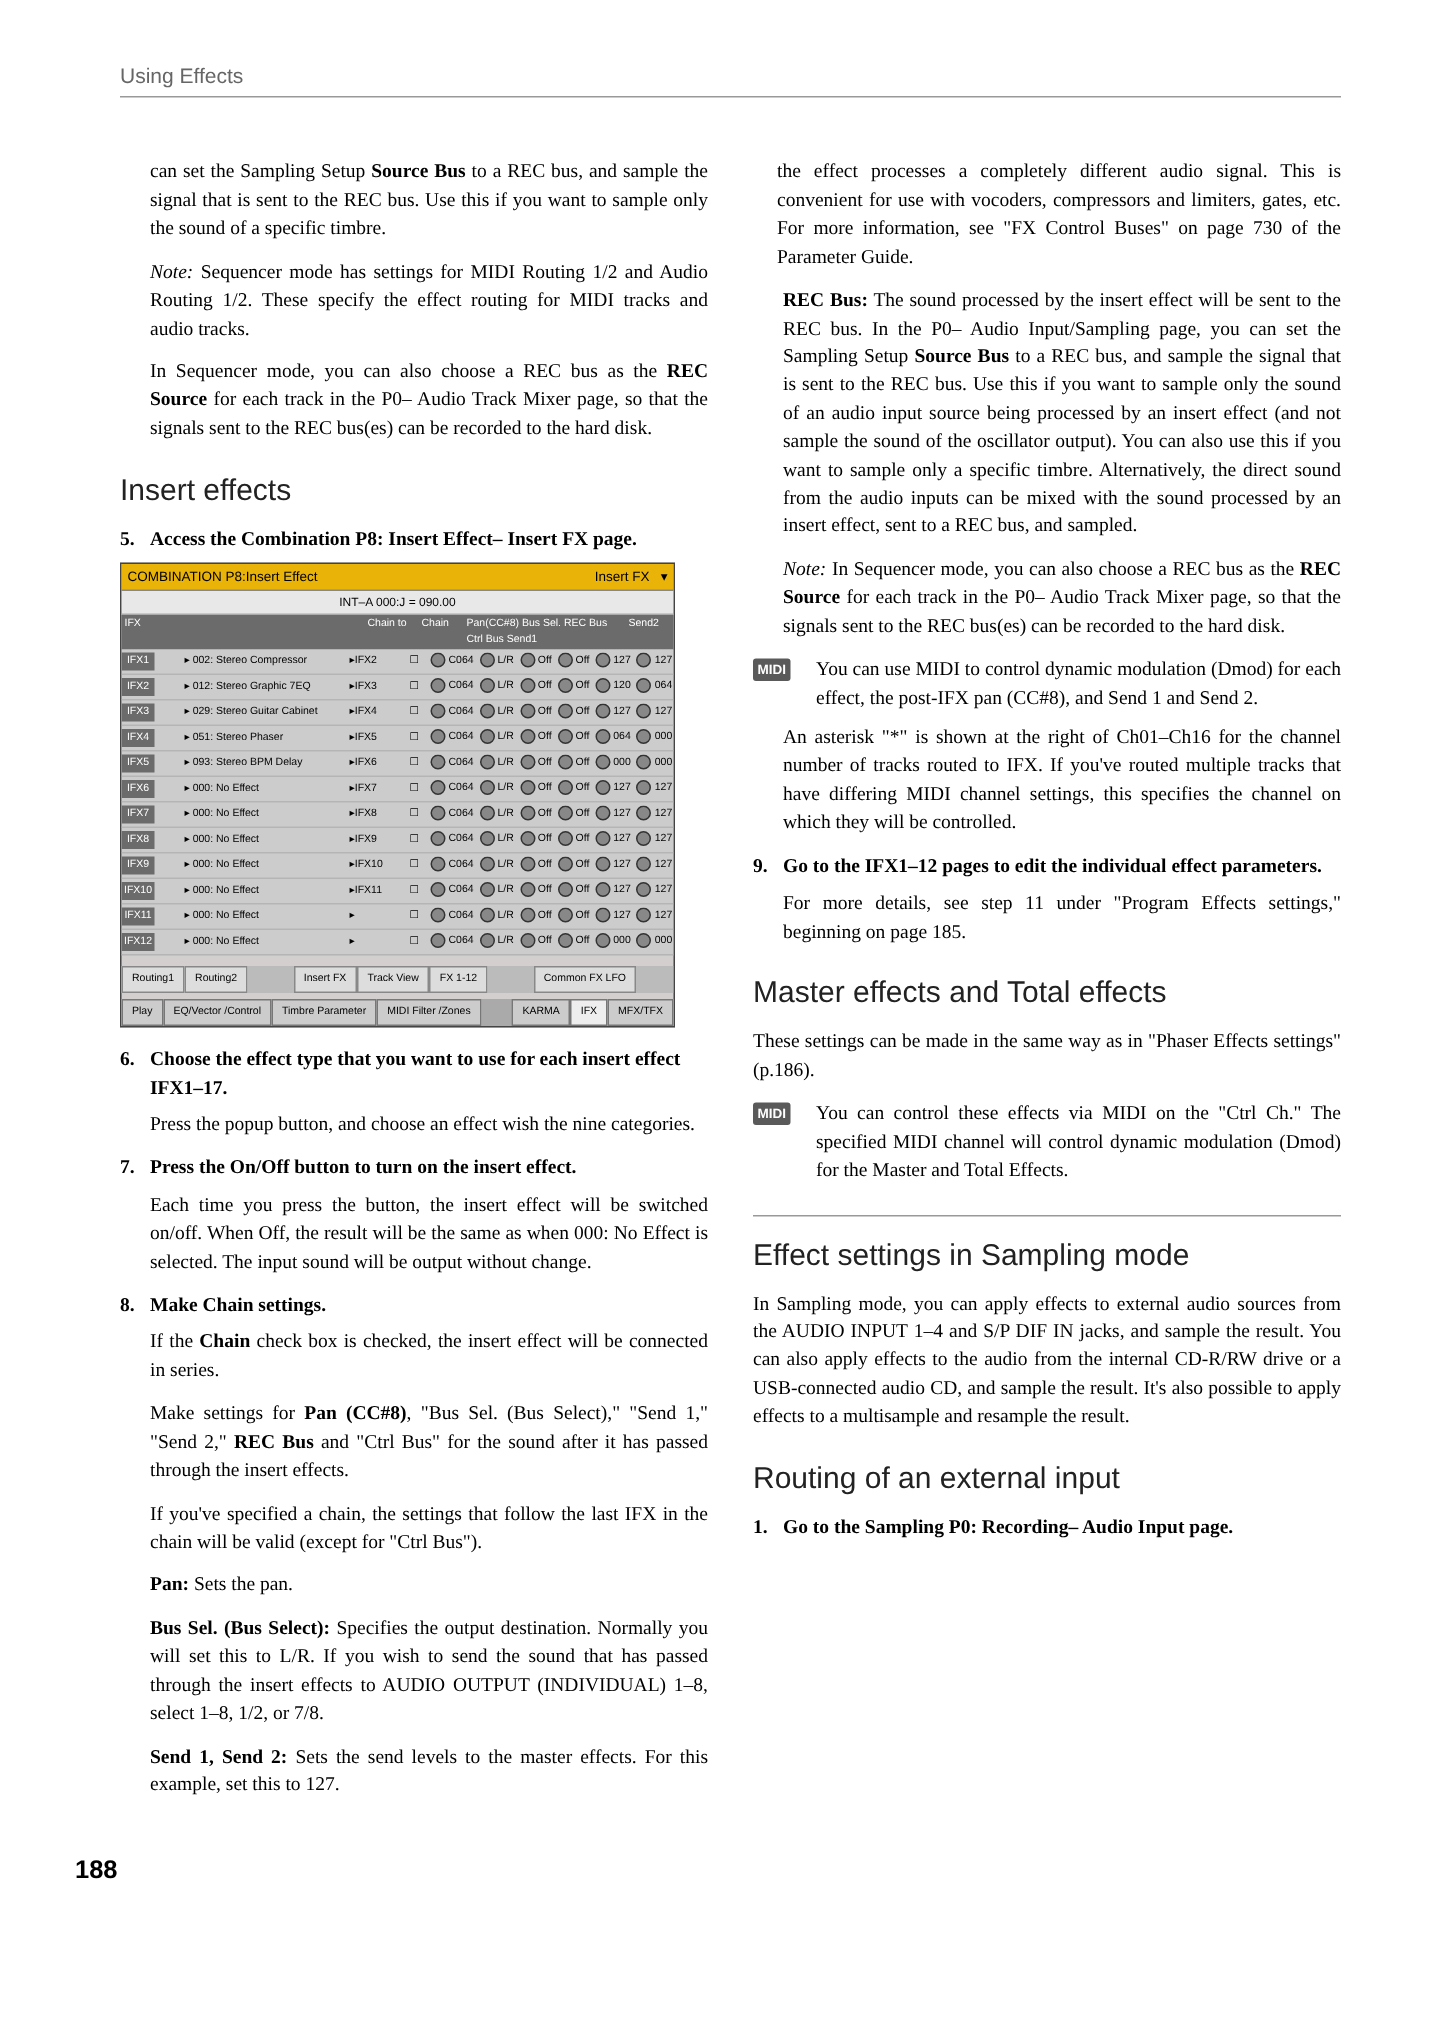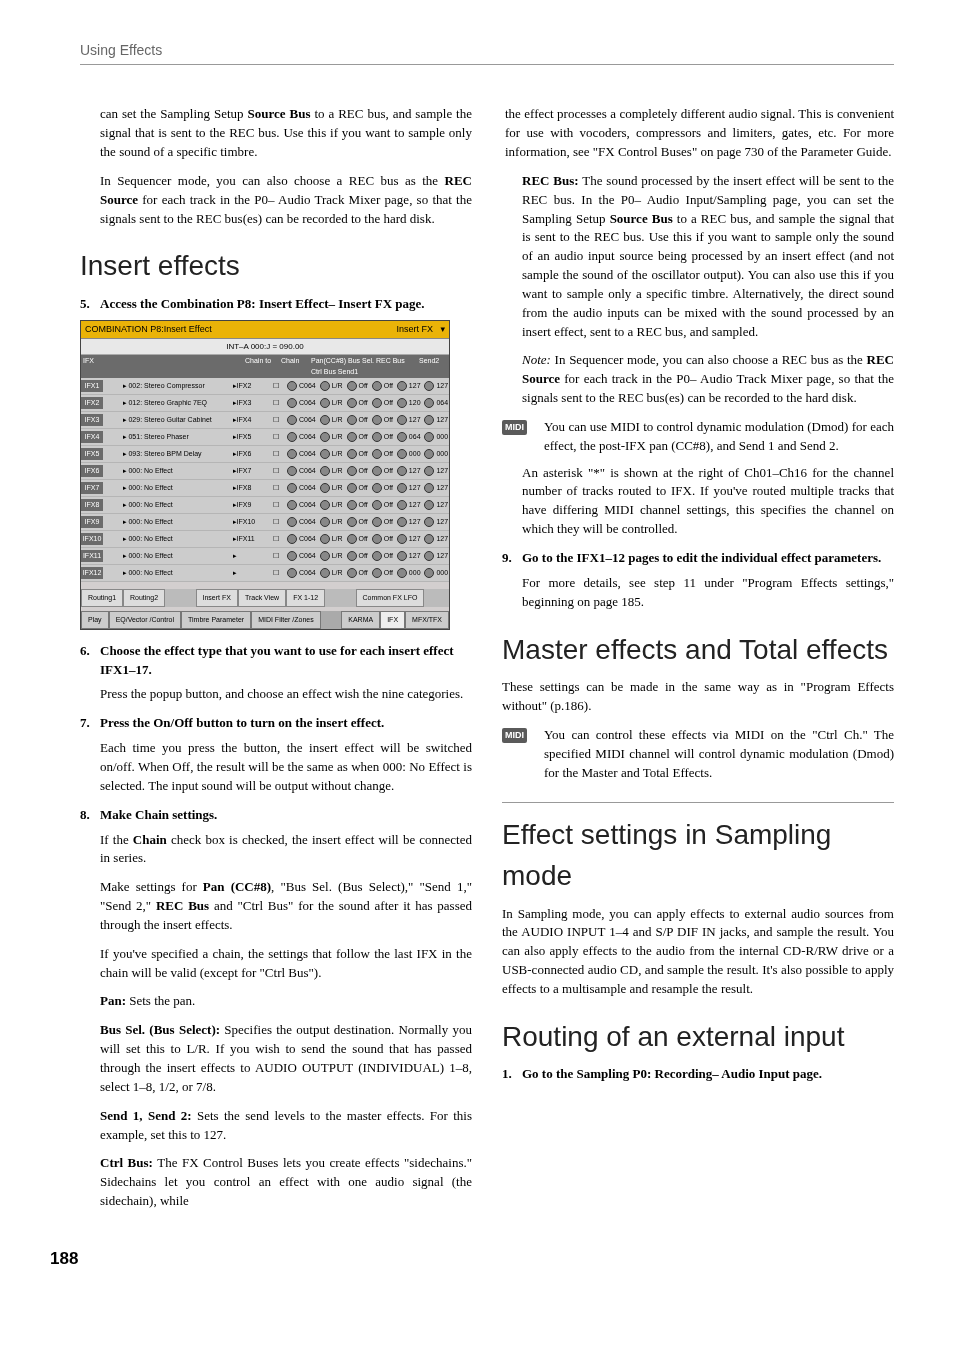--- a/index.html
+++ b/index.html
@@ -37,21 +37,21 @@
   p {
     margin: 0 0 10px 0;
     text-align: justify;
   }
   .indent-block p {
     margin-left: 20px;
   }
   h2 {
     font-family: "Helvetica Neue", Arial, sans-serif;
     font-weight: 400;
-    font-size: 28px;
+    font-size: 20px;
     margin: 18px 0 8px 0;
     color: #222;
   }
   h2.with-rule {
     border-top: 1px solid #999;
     padding-top: 12px;
     margin-top: 20px;
   }
   .step {
     display: flex;
@@ -177,20 +177,21 @@
 <div class="page">
   <div class="running-head">Using Effects</div>
 
   <div class="columns">
 
     <div class="col">
 
       <div class="indent-block">
         <p>can set the Sampling Setup <b>Source Bus</b> to a REC bus, and sample the signal that is sent to the REC bus. Use this if you want to sample only the sound of a specific timbre.</p>
 
+        <p><span class="note-run">Note:</span><span> Sequencer mode has settings for MIDI Routing 1/2 and Audio Routing 1/2. These specify the effect routing for MIDI tracks and audio tracks.</span></p>
 
         <p>In Sequencer mode, you can also choose a REC bus as the <b>REC Source</b> for each track in the P0– Audio Track Mixer page, so that the signals sent to the REC bus(es) can be recorded to the hard disk.</p>
       </div>
 
       <h2>Insert effects</h2>
 
       <div class="step">
         <div class="step-num">5.</div>
         <div class="step-body">Access the Combination P8: Insert Effect– Insert FX page.</div>
       </div>
@@ -348,46 +349,45 @@
       <div class="step">
         <div class="step-num">8.</div>
         <div class="step-body">Make Chain settings.</div>
       </div>
       <p class="body-after-step"><span>If the </span><b>Chain</b><span> check box is checked, the insert effect will be connected in series.</span></p>
       <p class="body-after-step"><span>Make settings for </span><b>Pan (CC#8)</b><span>, "Bus Sel. (Bus Select)," "Send 1," "Send 2," </span><b>REC Bus</b><span> and "Ctrl Bus" for the sound after it has passed through the insert effects.</span></p>
       <p class="body-after-step">If you've specified a chain, the settings that follow the last IFX in the chain will be valid (except for "Ctrl Bus").</p>
       <p class="body-after-step"><b>Pan:</b><span> Sets the pan.</span></p>
       <p class="body-after-step"><b>Bus Sel. (Bus Select):</b><span> Specifies the output destination. Normally you will set this to L/R. If you wish to send the sound that has passed through the insert effects to AUDIO OUTPUT (INDIVIDUAL) 1–8, select 1–8, 1/2, or 7/8.</span></p>
       <p class="body-after-step"><b>Send 1, Send 2:</b><span> Sets the send levels to the master effects. For this example, set this to 127.</span></p>
-      <p class="body-after-step"><b>Ctrl Bus:</b><span> The FX Control Buses lets you create effects "sidechains." Sidechains let you control an effect with one audio signal (the sidechain), while</span></p>
     </div>
 
     <div class="col">
 
-      <p class="body-after-step" style="margin-left:3px">the effect processes a completely different audio signal. This is convenient for use with vocoders, compressors and limiters, gates, etc. For more information, see "FX Control Buses" on page 730 of the Parameter Guide.</p>
+      <p class="body-after-step" style="margin-left:16px">the effect processes a completely different audio signal. This is convenient for use with vocoders, compressors and limiters, gates, etc. For more information, see "FX Control Buses" on page 730 of the Parameter Guide.</p>
 
       <p class="body-after-step" style="margin-left:20px"><b>REC Bus:</b> The sound processed by the insert effect will be sent to the REC bus. In the P0– Audio Input/Sampling page, you can set the Sampling Setup <b>Source Bus</b> to a REC bus, and sample the signal that is sent to the REC bus. Use this if you want to sample only the sound of an audio input source being processed by an insert effect (and not sample the sound of the oscillator output). You can also use this if you want to sample only a specific timbre. Alternatively, the direct sound from the audio inputs can be mixed with the sound processed by an insert effect, sent to a REC bus, and sampled.</p>
 
       <p class="body-after-step" style="margin-left:20px"><span class="note-run">Note:</span> In Sequencer mode, you can also choose a REC bus as the <b>REC Source</b> for each track in the P0– Audio Track Mixer page, so that the signals sent to the REC bus(es) can be recorded to the hard disk.</p>
 
       <div class="midi-line">
         <span class="midi-badge">MIDI</span>
         <div class="txt">You can use MIDI to control dynamic modulation (Dmod) for each effect, the post-IFX pan (CC#8), and Send 1 and Send 2.</div>
       </div>
 
       <p style="margin-left:20px">An asterisk "*" is shown at the right of Ch01–Ch16 for the channel number of tracks routed to IFX. If you've routed multiple tracks that have differing MIDI channel settings, this specifies the channel on which they will be controlled.</p>
 
       <div class="step">
         <div class="step-num">9.</div>
         <div class="step-body">Go to the IFX1–12 pages to edit the individual effect parameters.</div>
       </div>
       <p class="body-after-step">For more details, see step 11 under "Program Effects settings," beginning on page 185.</p>
 
       <h2>Master effects and Total effects</h2>
-      <p>These settings can be made in the same way as in "Program Effects without" (p.186).</p>
+      <p>These settings can be made in the same way as in "Phaser Effects settings" (p.186).</p>
 
       <div class="midi-line">
         <span class="midi-badge">MIDI</span>
         <div class="txt">You can control these effects via MIDI on the "Ctrl Ch." The specified MIDI channel will control dynamic modulation (Dmod) for the Master and Total Effects.</div>
       </div>
 
       <h2 class="with-rule">Effect settings in Sampling mode</h2>
       <p>In Sampling mode, you can apply effects to external audio sources from the AUDIO INPUT 1–4 and S/P DIF IN jacks, and sample the result. You can also apply effects to the audio from the internal CD-R/RW drive or a USB-connected audio CD, and sample the result. It's also possible to apply effects to a multisample and resample the result.</p>
 
       <h2>Routing of an external input</h2>

